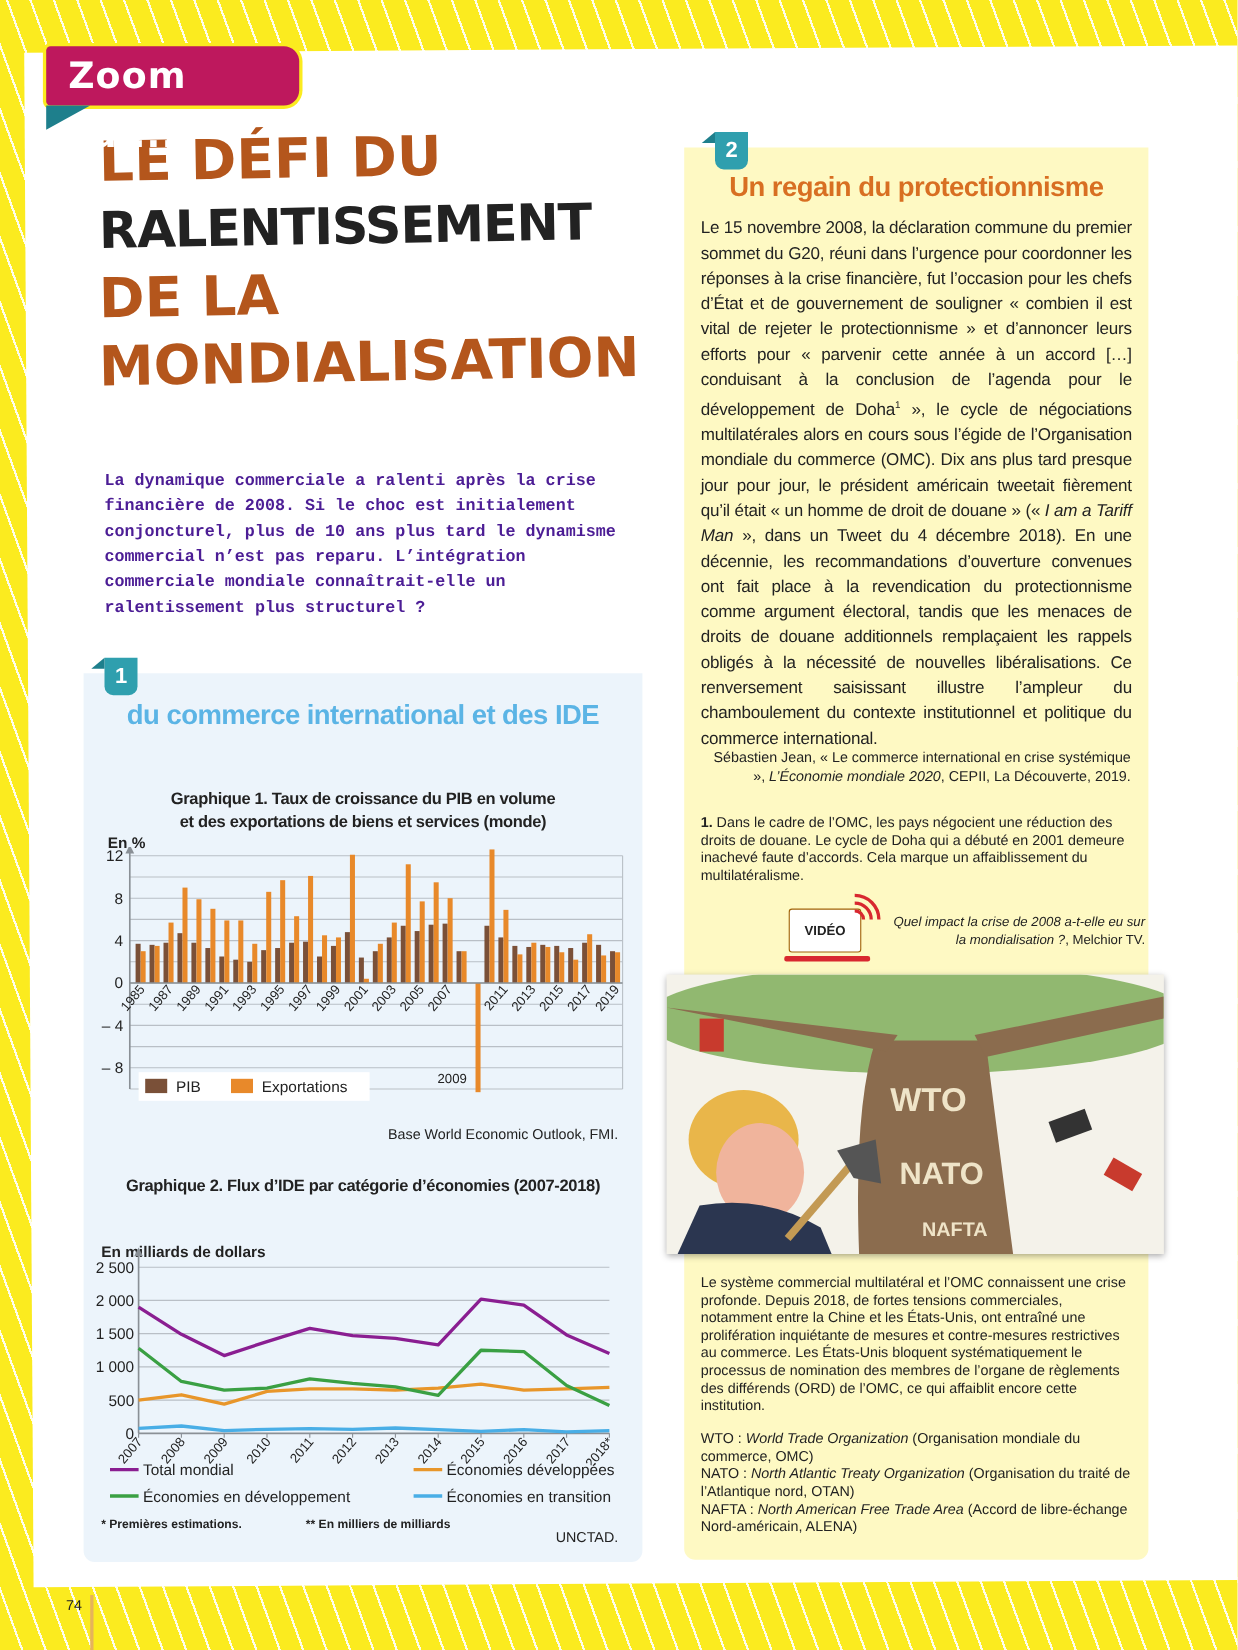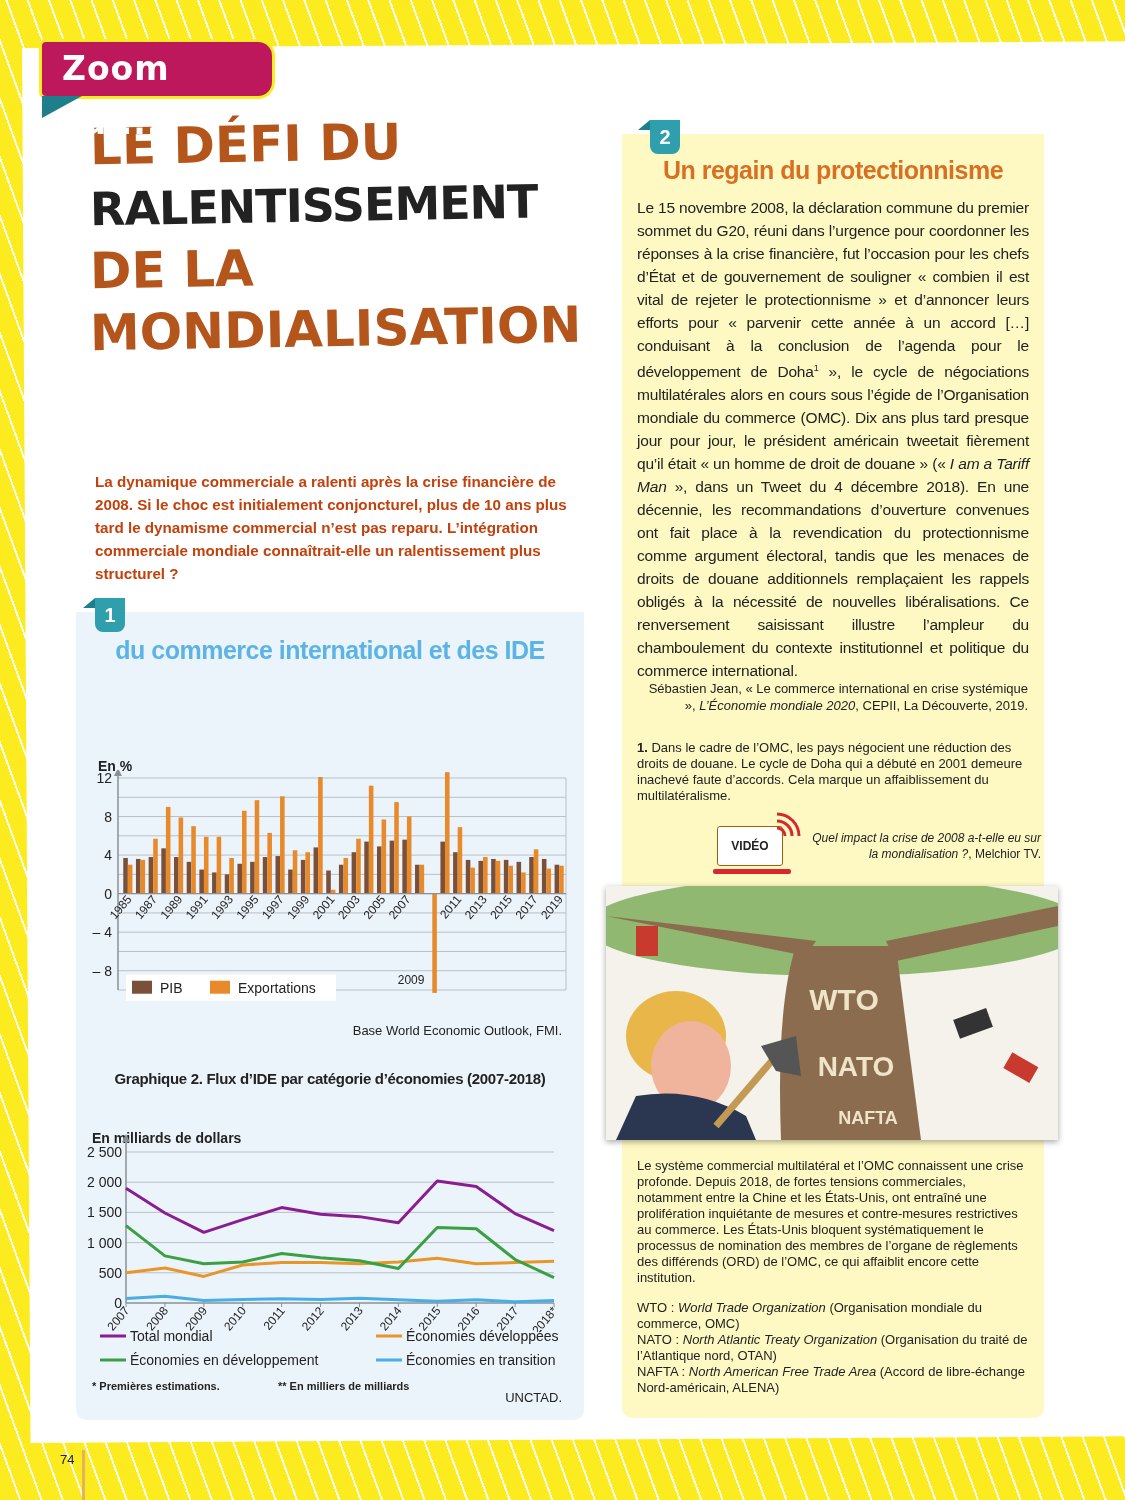--- a/index.html
+++ b/index.html
@@ -29,22 +29,22 @@
   }
   .main-title {
     position: absolute; left: 90px; top: 112px; width: 500px; text-align: left;
     font-family: "DejaVu Sans", sans-serif; font-weight: bold; line-height: 62px; z-index: 3;
   }
   .main-title .l1, .main-title .l3, .main-title .l4 { color: #b4561c; font-size: 50px; }
   .main-title .l2 { color: #222; font-size: 46px; letter-spacing: -1px; }
   .main-title div { transform: rotate(-1deg); }
   .intro {
     position: absolute; left: 95px; top: 426px; width: 490px;
-    font-family: Liberation Sans, sans-serif; font-weight: bold; font-size: 15.2px;
-    line-height: 23px; color: #c2410c; z-index: 3; margin-top: 44px;
+    font-family: Liberation Mono, monospace; font-weight: bold; font-size: 15.2px;
+    line-height: 23px; color: #4c1d95; z-index: 3;
   }
   .box1 {
     position: absolute; left: 76px; top: 612px; width: 508px; height: 808px;
     background: #ecf4fb; border-radius: 0 0 10px 10px; z-index: 2;
   }
   .badge {
     position: absolute; width: 30px; height: 34px; background: #2f9fae; color: #fff;
     font-weight: bold; font-size: 20px; text-align: center; line-height: 34px;
     border-radius: 0 0 8px 8px; z-index: 4;
   }
@@ -112,20 +112,24 @@
   <div class="l3">DE LA</div>
   <div class="l4">MONDIALISATION</div>
 </div>
 
 <div class="intro">La dynamique commerciale a ralenti après la crise financière de 2008. Si le choc est initialement conjoncturel, plus de 10 ans plus tard le dynamisme commercial n’est pas reparu. L’intégration commerciale mondiale connaîtrait-elle un ralentissement plus structurel ?</div>
 
 <div class="badge" style="left:95px;top:598px;">1</div>
 <div class="box1">
   <div class="box1-title">
     <div>du commerce international et des IDE</div>
+  </div>
+  <div class="g-title" style="top:104px;">
+    <div>Graphique 1. Taux de croissance du PIB en volume</div>
+    <div>et des exportations de biens et services (monde)</div>
   </div>
   <div class="axis-unit" style="left:22px;top:146px;">En %</div>
   <svg id="chart1" width="508" height="240" style="position:absolute;left:0;top:158px;">
       <line x1="42" x2="490" y1="220" y2="220" stroke="#b9bfc6" stroke-width="1"></line>
       <line x1="42" x2="490" y1="200.72727272727272" y2="200.72727272727272" stroke="#b9bfc6" stroke-width="1"></line>
       <line x1="42" x2="490" y1="181.45454545454547" y2="181.45454545454547" stroke="#b9bfc6" stroke-width="1"></line>
       <line x1="42" x2="490" y1="162.1818181818182" y2="162.1818181818182" stroke="#b9bfc6" stroke-width="1"></line>
       <line x1="42" x2="490" y1="142.9090909090909" y2="142.9090909090909" stroke="#b9bfc6" stroke-width="1"></line>
       <line x1="42" x2="490" y1="123.63636363636363" y2="123.63636363636363" stroke="#b9bfc6" stroke-width="1"></line>
       <line x1="42" x2="490" y1="104.36363636363636" y2="104.36363636363636" stroke="#b9bfc6" stroke-width="1"></line>

